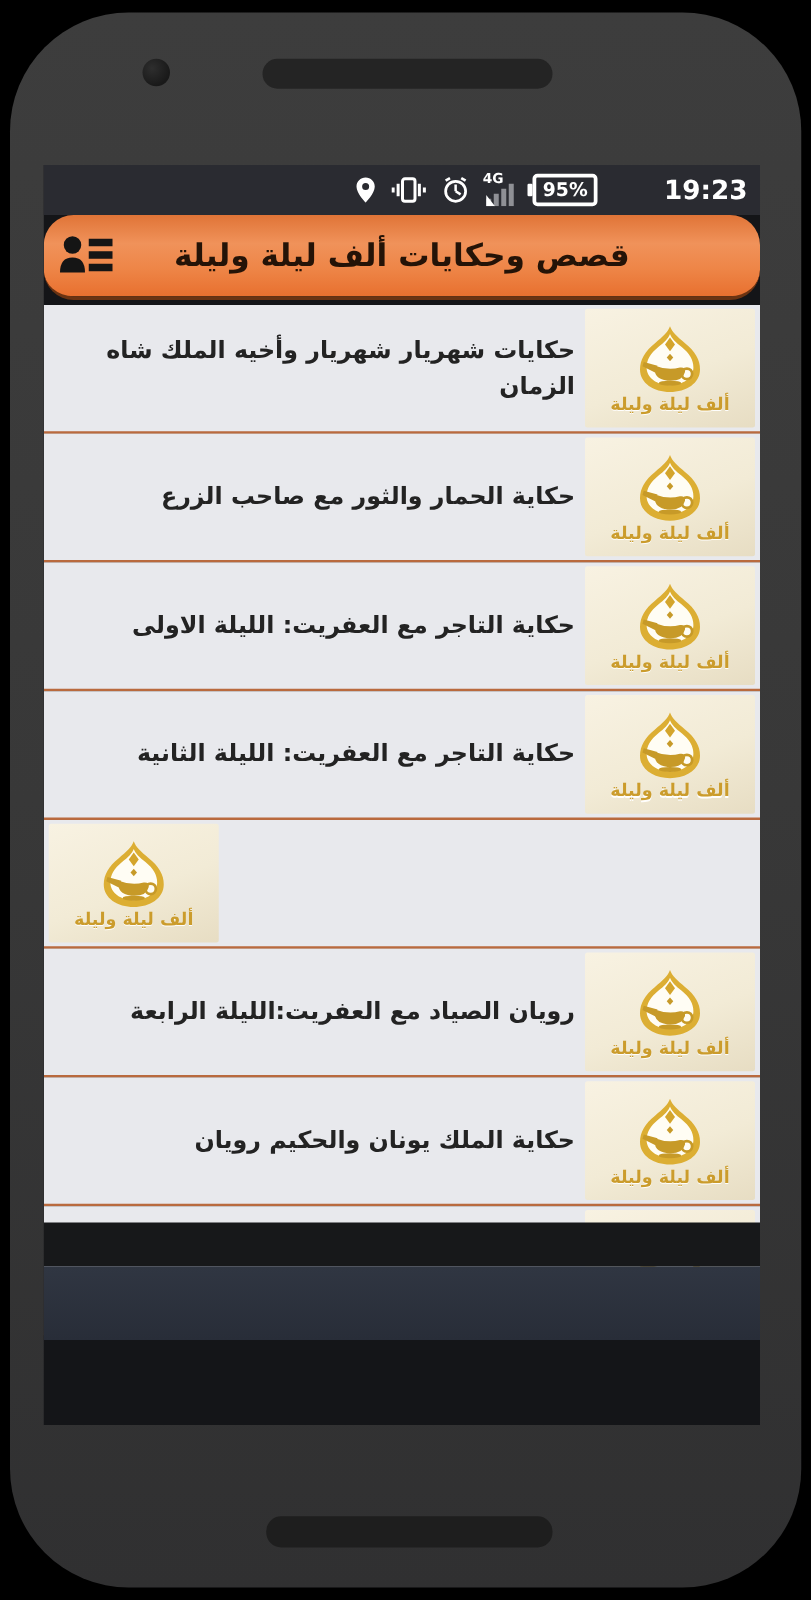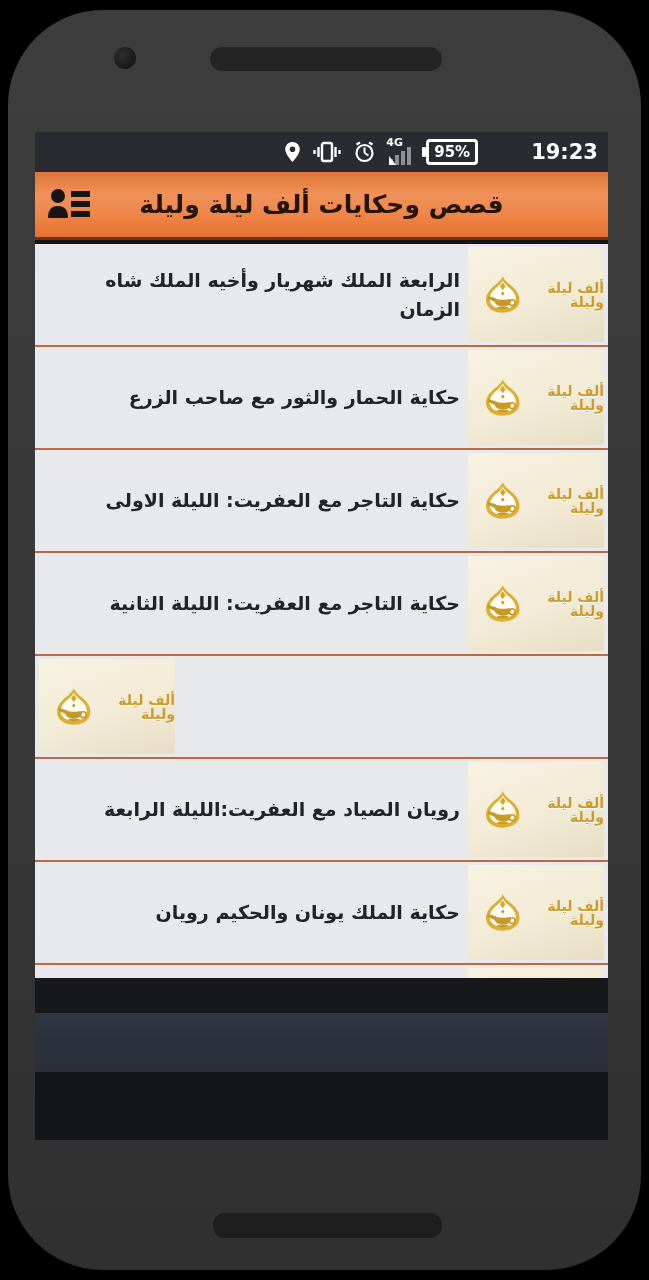--- a/index.html
+++ b/index.html
@@ -32,35 +32,35 @@
   .signal-wrap svg { position:absolute; left:0; bottom:2px; }
   .battery { position:relative; border:3px solid #fff; border-radius:4px; padding:0 5px;
              font-size:15px; font-weight:bold; line-height:20px; height:26px; color:#fff; }
   .battery::before { content:""; position:absolute; left:-7px; top:5px; width:4px; height:10px;
                      background:#fff; border-radius:1px; }
   .clock-text { font-size:21px; font-weight:bold; color:#fff;margin-left:41px; }
 
   
   .app-header { position:absolute; left:0; top:40px; width:100%; height:68px;
                 background:linear-gradient(180deg,#e07437 0%,#f0925a 35%,#ee8648 65%,#e8702f 100%);
-                border-bottom:3px solid #6b3312; }
+                border-bottom:3px solid #6b3312;border-radius:24px; }
   .app-header .menu-btn { position:absolute; left:12px; top:50%; transform:translateY(-50%);
                           width:44px; height:34px; cursor:pointer; }
   .app-title { position:absolute; inset:0; display:flex; align-items:center; justify-content:center;
                font-size:25px; font-weight:bold; color:#241307; direction:rtl; }
 
   
   .story-list { position:absolute; left:0; top:112px; width:100%; height:934px; overflow:hidden; }
   .story-item { height:103px; background:#e8e9ed; border-bottom:2px solid #b96a3e;
                 display:flex; flex-direction:row; align-items:center; padding:4px; cursor:pointer; }
   .story-title { flex:1; direction:rtl; text-align:right; padding:0 8px;
                  font-size:19px; font-weight:bold; color:#232323; line-height:1.5; }
   .thumb { width:136px; height:95px; flex:0 0 auto;
            background:linear-gradient(160deg,#f8f2e2 0%,#f2ebd6 55%,#e7ddc3 100%);
-           display:flex; align-items:center; justify-content:center;
+           display:flex; flex-direction:column; align-items:center; justify-content:center;
            border-radius:2px; overflow:hidden; }
   .thumb-caption { direction:rtl; font-size:14px; font-weight:bold; color:#cb9c2c;
                    text-shadow:0 1px 0 rgba(255,255,255,.95); margin-top:0px; line-height:1; }
 
   
   .screen-black-gap { position:absolute; left:0; top:846px; width:100%; height:35px; background:#17181a; }
   .nav-strip { position:absolute; left:0; top:881px; width:100%; height:59px;
                background:linear-gradient(180deg,#303642 0%,#282d38 100%); }
 </style>
 </head>
@@ -114,21 +114,21 @@
         <path d="M1 30 q0-12 10-12 q10 0 10 12 Z" fill="#151515"></path>
         <rect x="24" y="3" width="19" height="6" fill="#151515"></rect>
         <rect x="24" y="13" width="19" height="6" fill="#151515"></rect>
         <rect x="24" y="23" width="19" height="6" fill="#151515"></rect>
       </svg>
       <div class="app-title">قصص وحكايات ألف ليلة وليلة</div>
     </div>
 
     <div class="story-list">
   <div class="story-item">
-    <div class="story-title">الرابعة الملك شهريار وأخيه الملك شاه الزمان</div>
+    <div class="story-title">حكايات شهريار شهريار وأخيه الملك شاه الزمان</div>
     <div class="thumb">
       <svg width="100" height="58" viewBox="0 0 100 58">
         <path d="M50,2 C48.5,6.5 44,10.5 38,15.5 C30,22 26,28.5 26,36.5 C26,47.5 37,54.5 50,54.5 C63,54.5 74,47.5 74,36.5 C74,28.5 70,22 62,15.5 C56,10.5 51.5,6.5 50,2 Z" fill="#dcae33"></path>
         <path d="M50,2 C48.5,6.5 44,10.5 38,15.5 C30,22 26,28.5 26,36.5 C26,47.5 37,54.5 50,54.5 C63,54.5 74,47.5 74,36.5 C74,28.5 70,22 62,15.5 C56,10.5 51.5,6.5 50,2 Z" fill="#fffdf4" transform="translate(50 30) scale(0.78) translate(-50 -30)"></path>
         <path d="M50,11 L54,16.5 L50,22 L46,16.5 Z" fill="#d4a52c"></path>
         <path d="M50,24 L52.6,27 L50,30 L47.4,27 Z" fill="#c79a28"></path>
         <polygon points="29,30.5 40,33.5 38,39 28,34" fill="#c79a28"></polygon>
         <path d="M38,33.5 Q36,44 48,45.5 Q60,46.5 62,38.5 Q62.5,34.5 58,35 Q48,37.5 38,33.5 Z" fill="#c79a28"></path>
         <ellipse cx="50" cy="47.5" rx="9" ry="2" fill="#c79a28"></ellipse>
         <circle cx="63.5" cy="40" r="4.2" fill="none" stroke="#c79a28" stroke-width="2.2"></circle>

